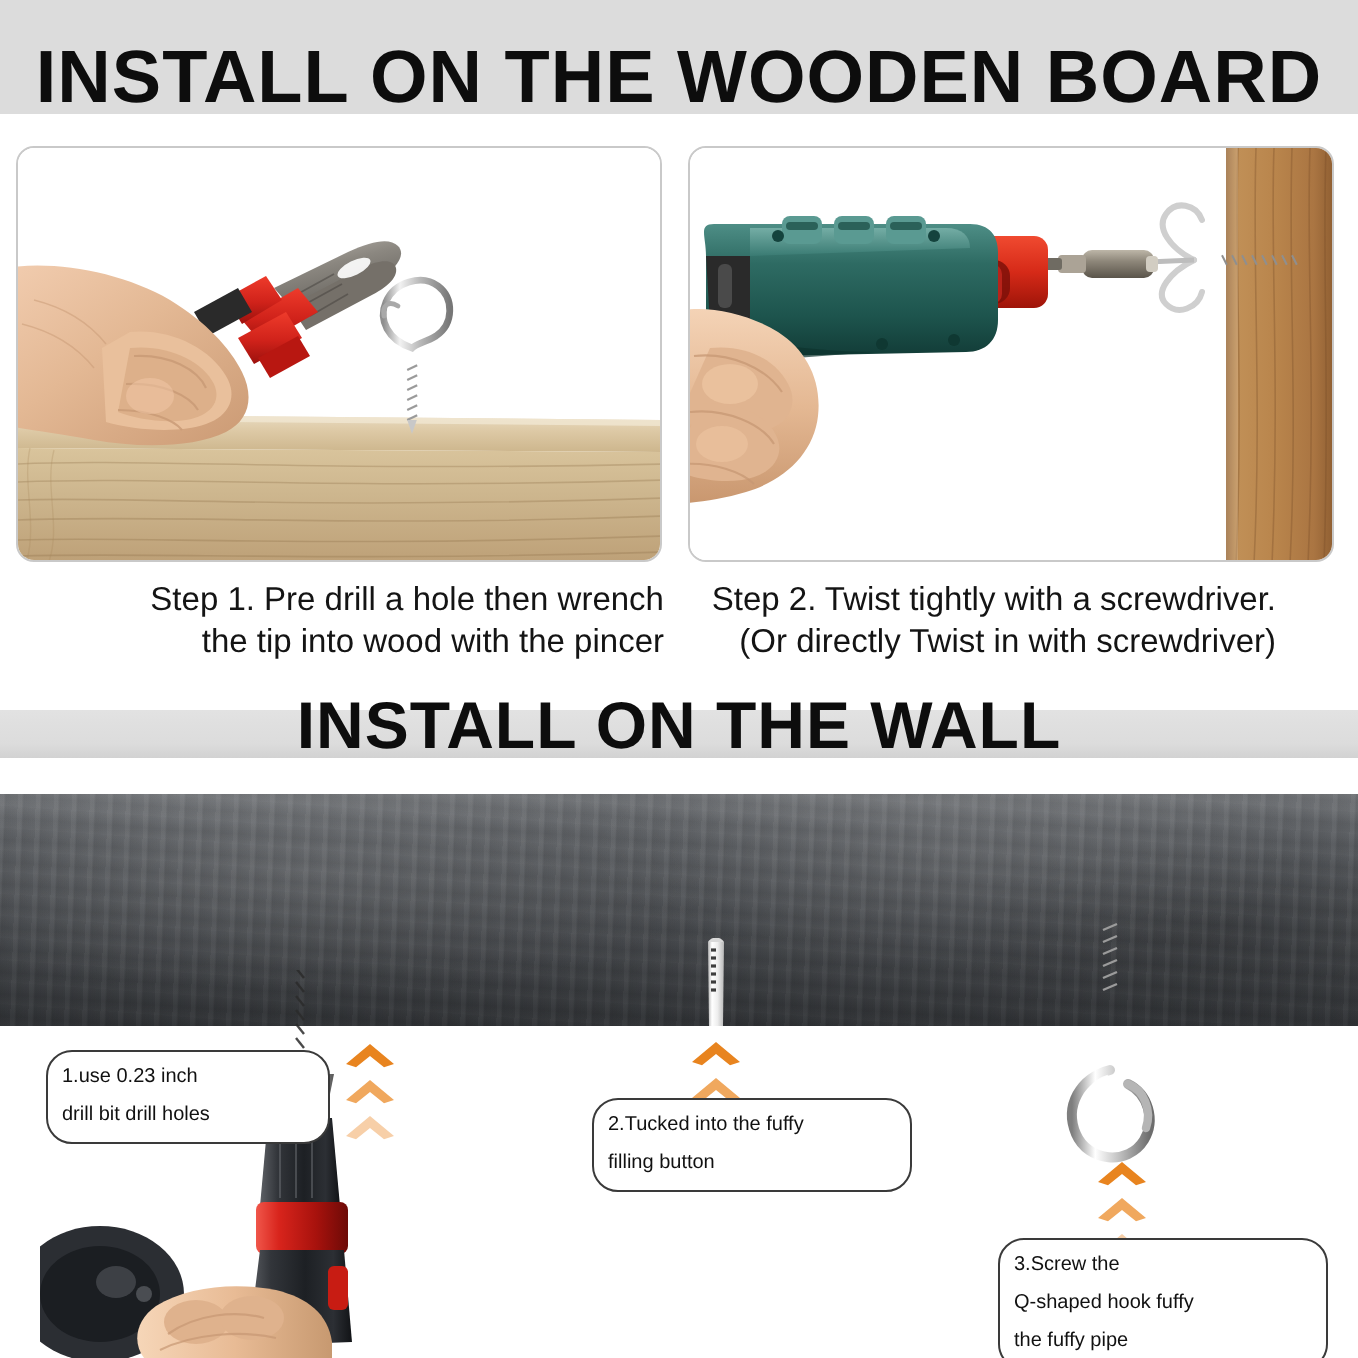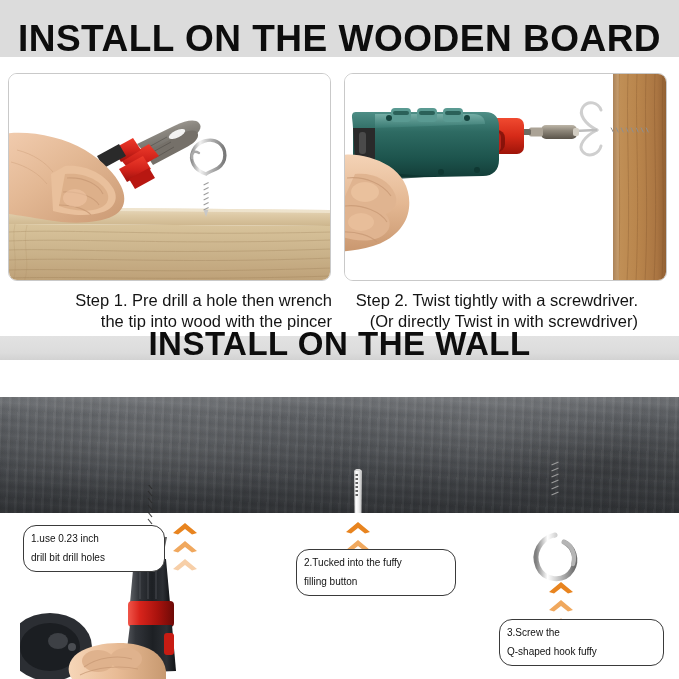--- a/index.html
+++ b/index.html
@@ -36,21 +36,21 @@
   }
   #banner-wooden {
     top: 0;
     height: 57px;
   }
   #banner-wooden .banner-text {
     font-size: 37px;
     line-height: 37px;
   }
   #banner-wall {
-    top: 336px;
+    top: 355px;
     height: 24px;
     background: linear-gradient(to bottom, #e2e2e2 0%, #dcdcdc 70%, #d2d2d2 100%);
   }
   #banner-wall .banner-text {
     font-size: 33px;
     line-height: 33px;
   }
 
   
   .photo-panel {
@@ -584,16 +584,17 @@
     </div>
 
     <div id="callout-2" class="callout">
       <span class="callout-line">2.Tucked into the fuffy</span>
       <span class="callout-line">filling button</span>
     </div>
 
     <div id="callout-3" class="callout">
       <span class="callout-line">3.Screw the</span>
       <span class="callout-line">Q-shaped hook fuffy</span>
+      <span class="callout-line">the fuffy pipe</span>
     </div>
 
   </div>
 </div>
 
 </body></html>

